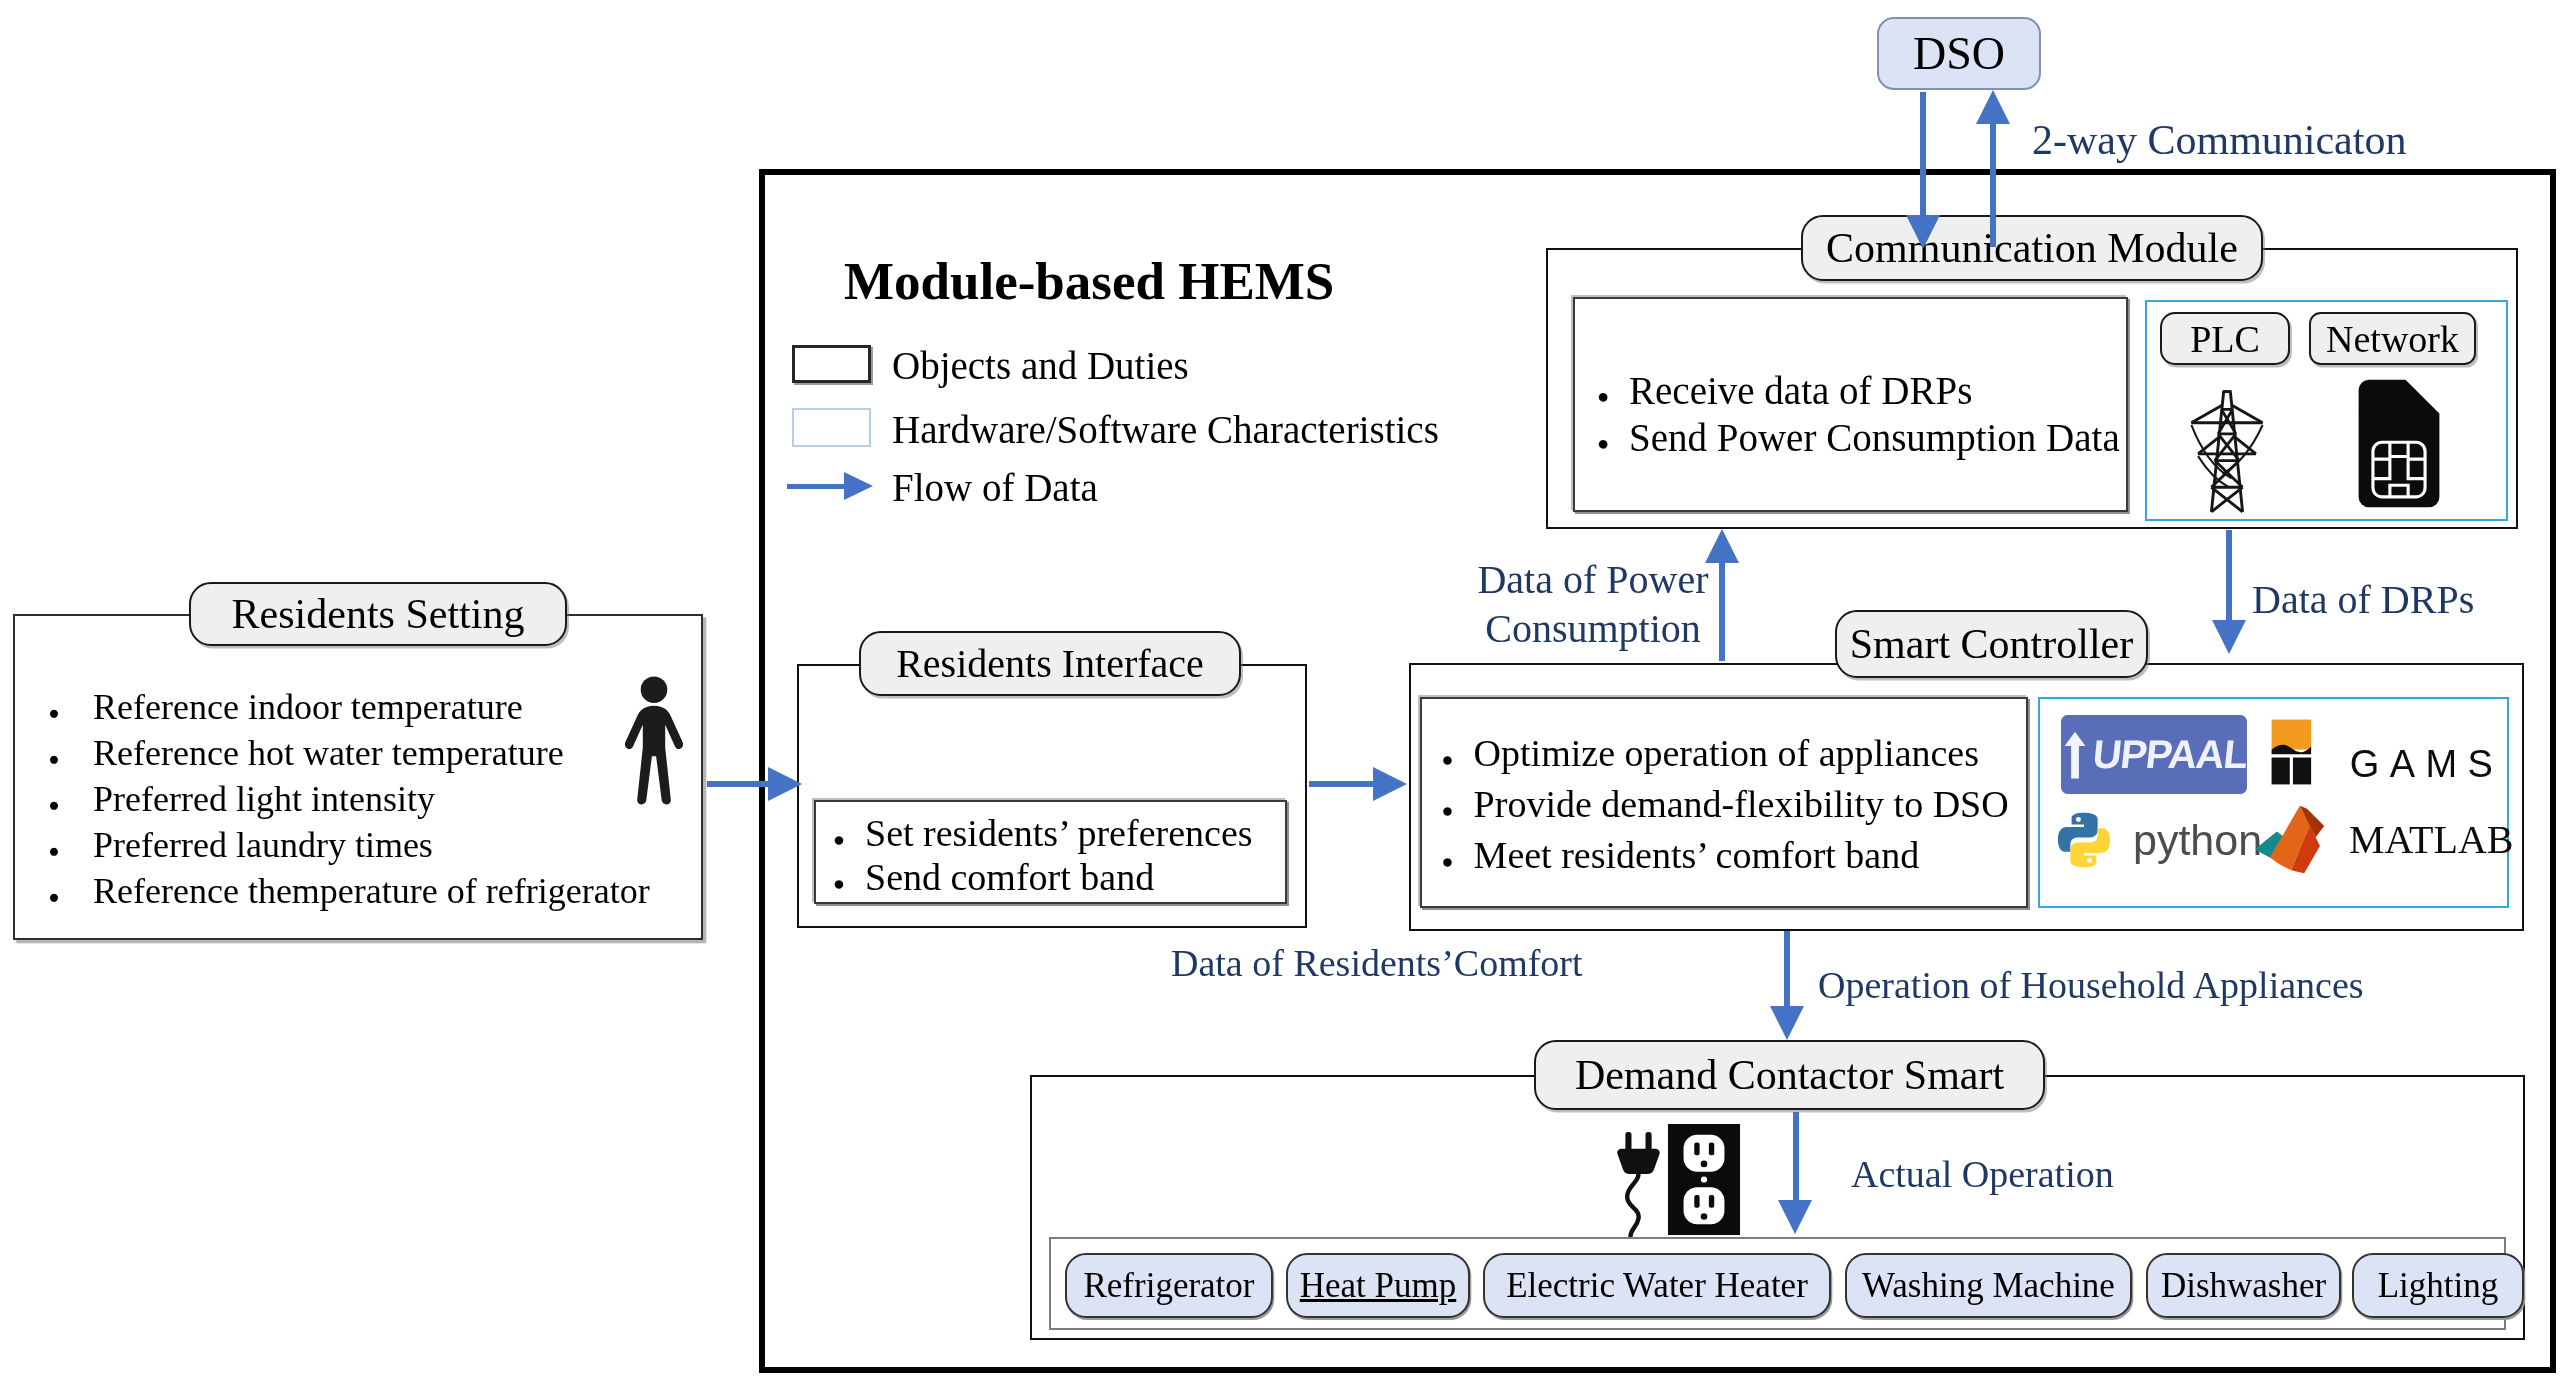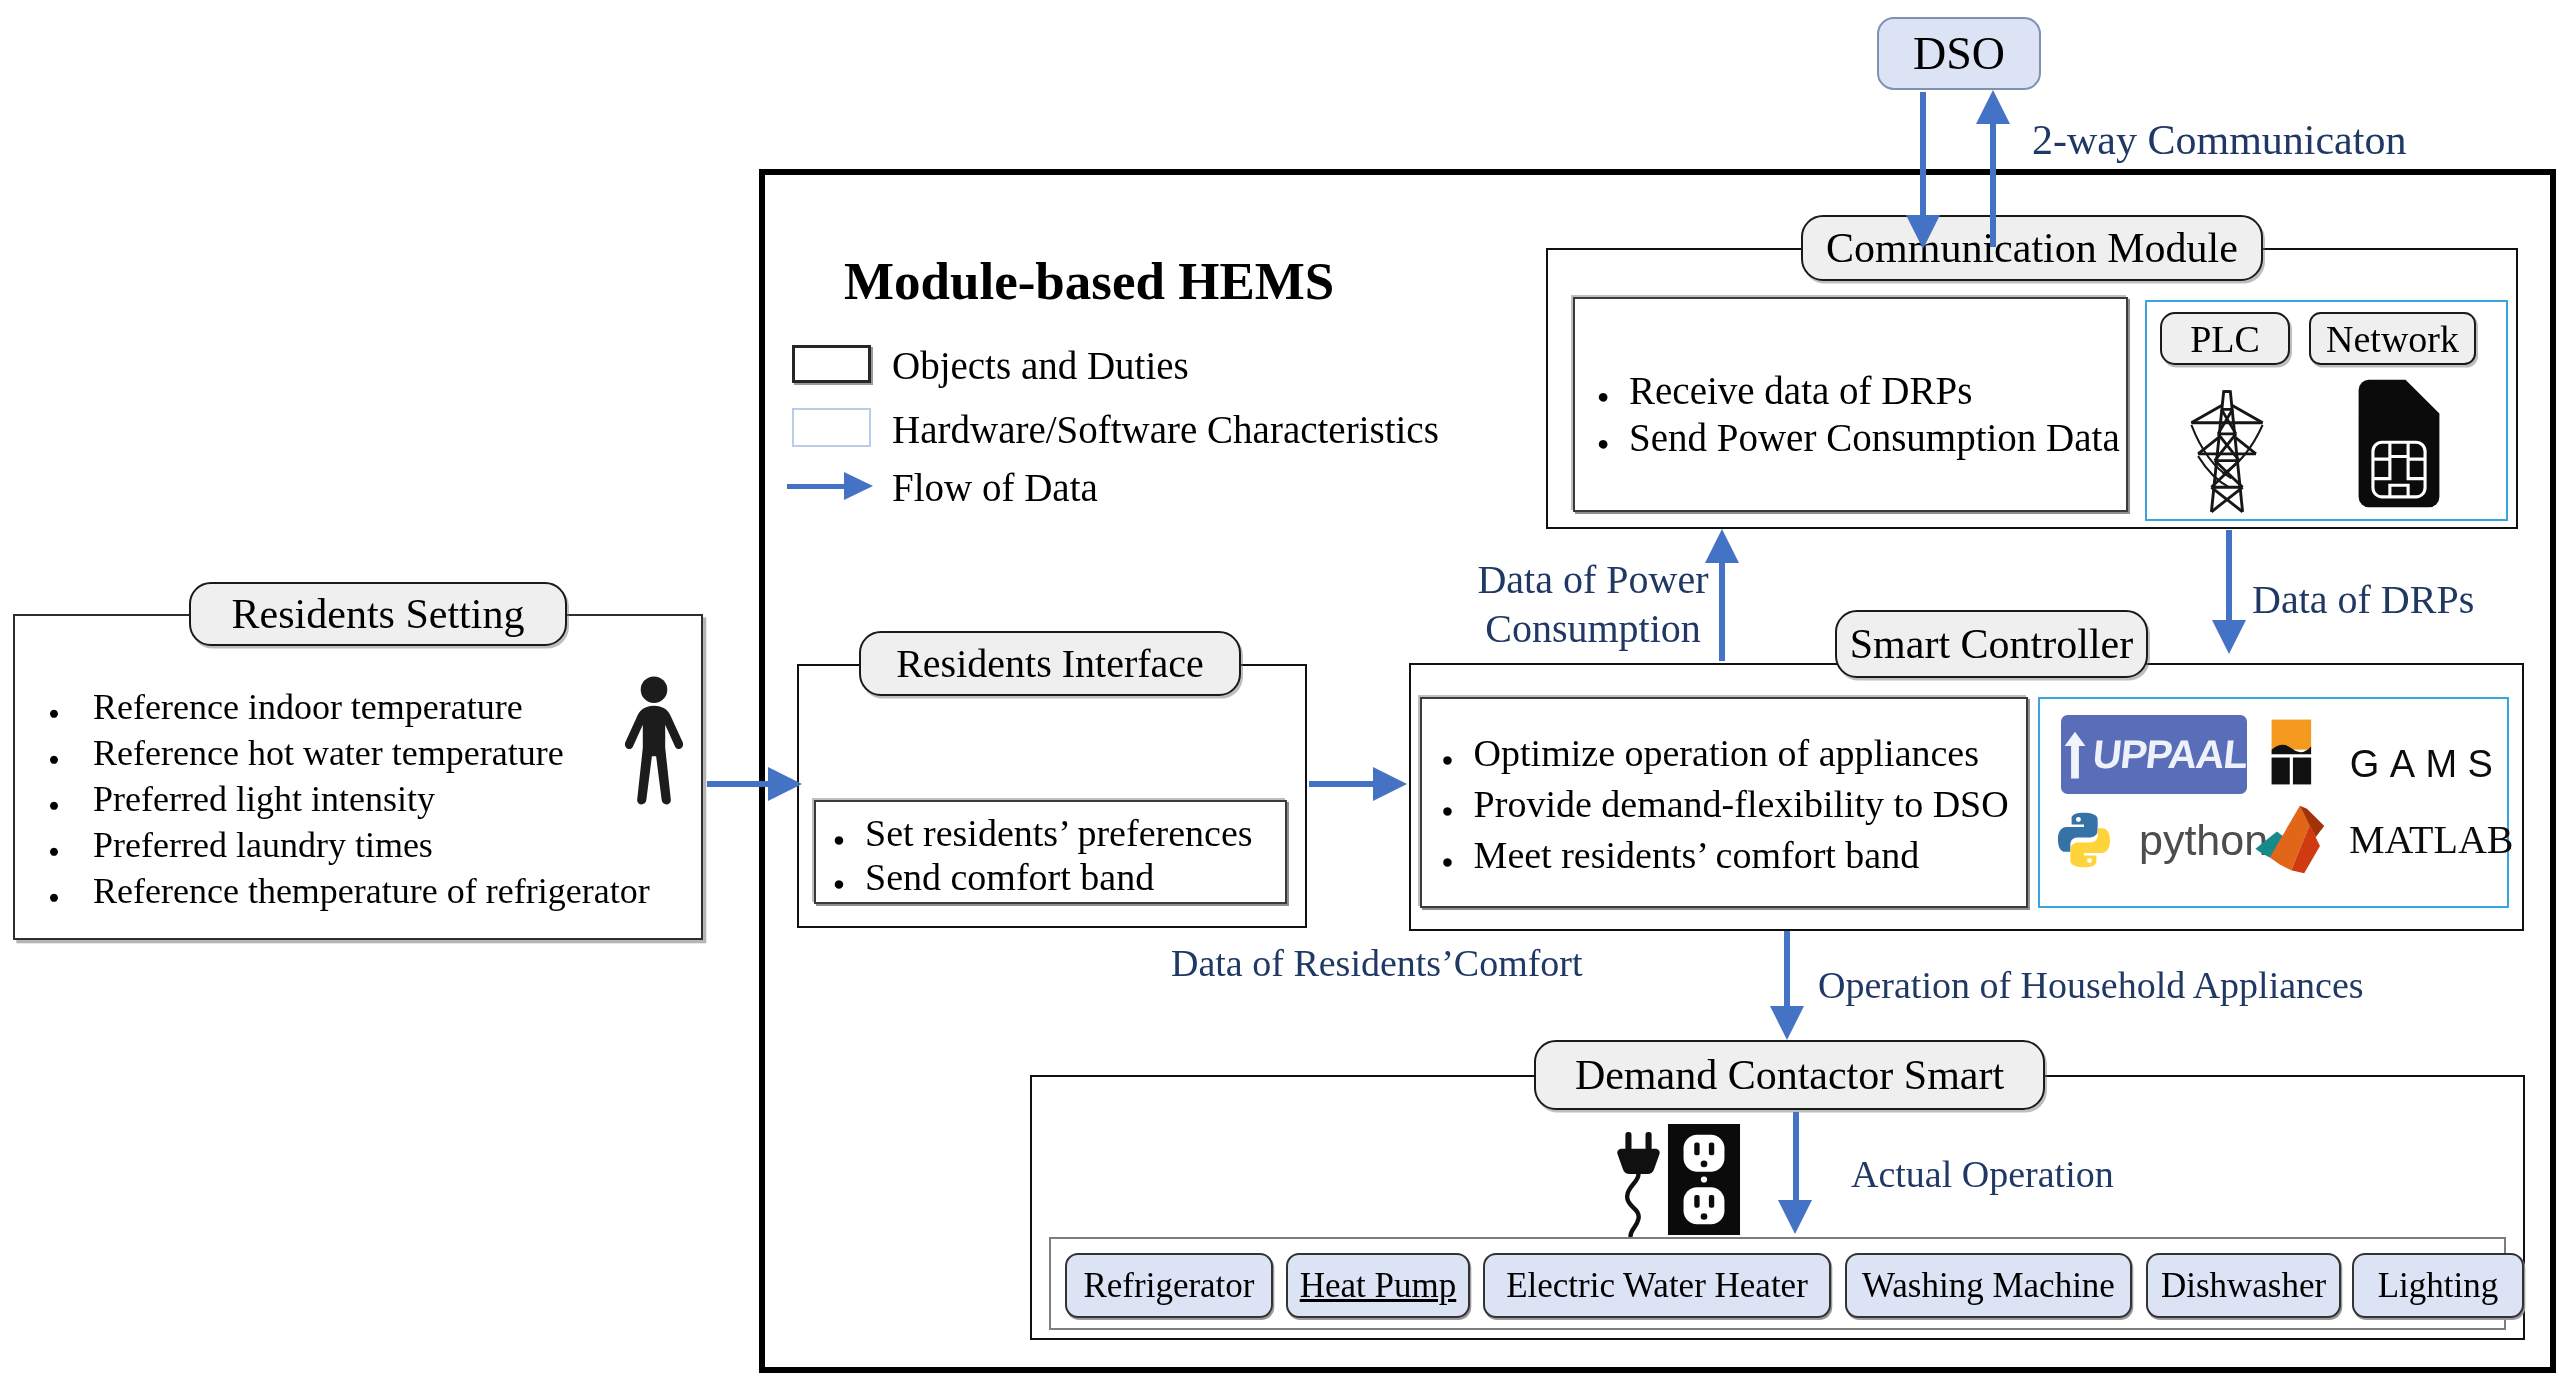--- a/index.html
+++ b/index.html
@@ -8,21 +8,21 @@
   .abs{position:absolute;box-sizing:border-box;}
   
   .hems{border:6.5px solid #000;}
   .modbox{border:2px solid #111;background:transparent;}
   .dutybox{border:2.6px solid #3a3a3a;background:#fff;box-shadow:-2px -2px 0 #bfbfbf,2px 2px 0 #8f8f8f;}
   .hwbox{border:2.6px solid #38a6dc;background:#fff;}
   .hdr{background:#efefef;border:2px solid #1a1a1a;border-radius:22px;display:flex;align-items:center;justify-content:center;
        font-size:42px;box-shadow:2px 2.6px 0 rgba(110,110,110,.45);z-index:6;}
   .bluebox{background:#dbe3f4;display:flex;align-items:center;justify-content:center;}
   .dso{border:2.6px solid #8091b4;border-radius:17px;font-size:46px;}
-  .appl{border:2px solid #333;border-radius:13px;font-size:35px;box-shadow:1.3px 2px 0 #9a9a9a;}
+  .appl{border:2px solid #333;border-radius:21px;font-size:35px;box-shadow:1.3px 2px 0 #9a9a9a;}
   .applrow{border:2.6px solid #7d7d7d;background:#fff;}
   .rsbox{border:2px solid #2e2e2e;background:#fff;box-shadow:3.3px 3.3px 0 #b5b5b5;}
   
   .title{font-size:53px;font-weight:bold;}
   .lbl{color:#1f3864;font-size:40px;white-space:nowrap;z-index:5;}
   .duties{list-style:none;margin:0;padding:0;}
   .duties li{position:relative;padding-left:36px;white-space:nowrap;}
   .duties li::before{content:"●";position:absolute;left:3.9px;top:0.30em;font-size:0.52em;}
   .rslist li{padding-left:46px;}
   .rslist li::before{left:1.3px;}
@@ -35,21 +35,21 @@
   .ah-right-sm{border-top:14.3px solid transparent;border-bottom:14.3px solid transparent;border-left:29px solid #4472c4;}
   
   .legbox-black{border:3.3px solid #262626;background:#fff;box-shadow:2px 2px 0 #9a9a9a;}
   .legbox-blue{border:2.6px solid #b7cde8;background:#fff;}
   .legtxt{font-size:39px;white-space:nowrap;}
   
   .uppaal{background:#5a6db8;border-radius:6.5px;display:flex;align-items:center;justify-content:center;gap:5.2px;}
   .uppaal span{color:#eef0fa;font-family:"Liberation Sans","DejaVu Sans",sans-serif;font-weight:bold;font-size:40px;transform:skewX(-6deg);letter-spacing:-1.3px;}
   .gams{display:flex;align-items:flex-end;gap:11.7px;}
   .gams span{font-family:"Liberation Sans","DejaVu Sans",sans-serif;font-size:38px;letter-spacing:10.4px;color:#0c0c0c;font-weight:500;}
-  .pyth{display:flex;align-items:center;gap:24px;}
+  .pyth{display:flex;align-items:center;gap:18px;}
   .pyth span{font-family:"Liberation Sans","DejaVu Sans",sans-serif;font-size:43px;color:#4d4d4d;}
   .matl{display:flex;align-items:center;gap:9px;}
   .matl span{font-size:40px;color:#0c0c0c;}
   .hdr2{font-size:38px;}
 </style>
 </head>
 <body>
 
 <div id="stage">
 

